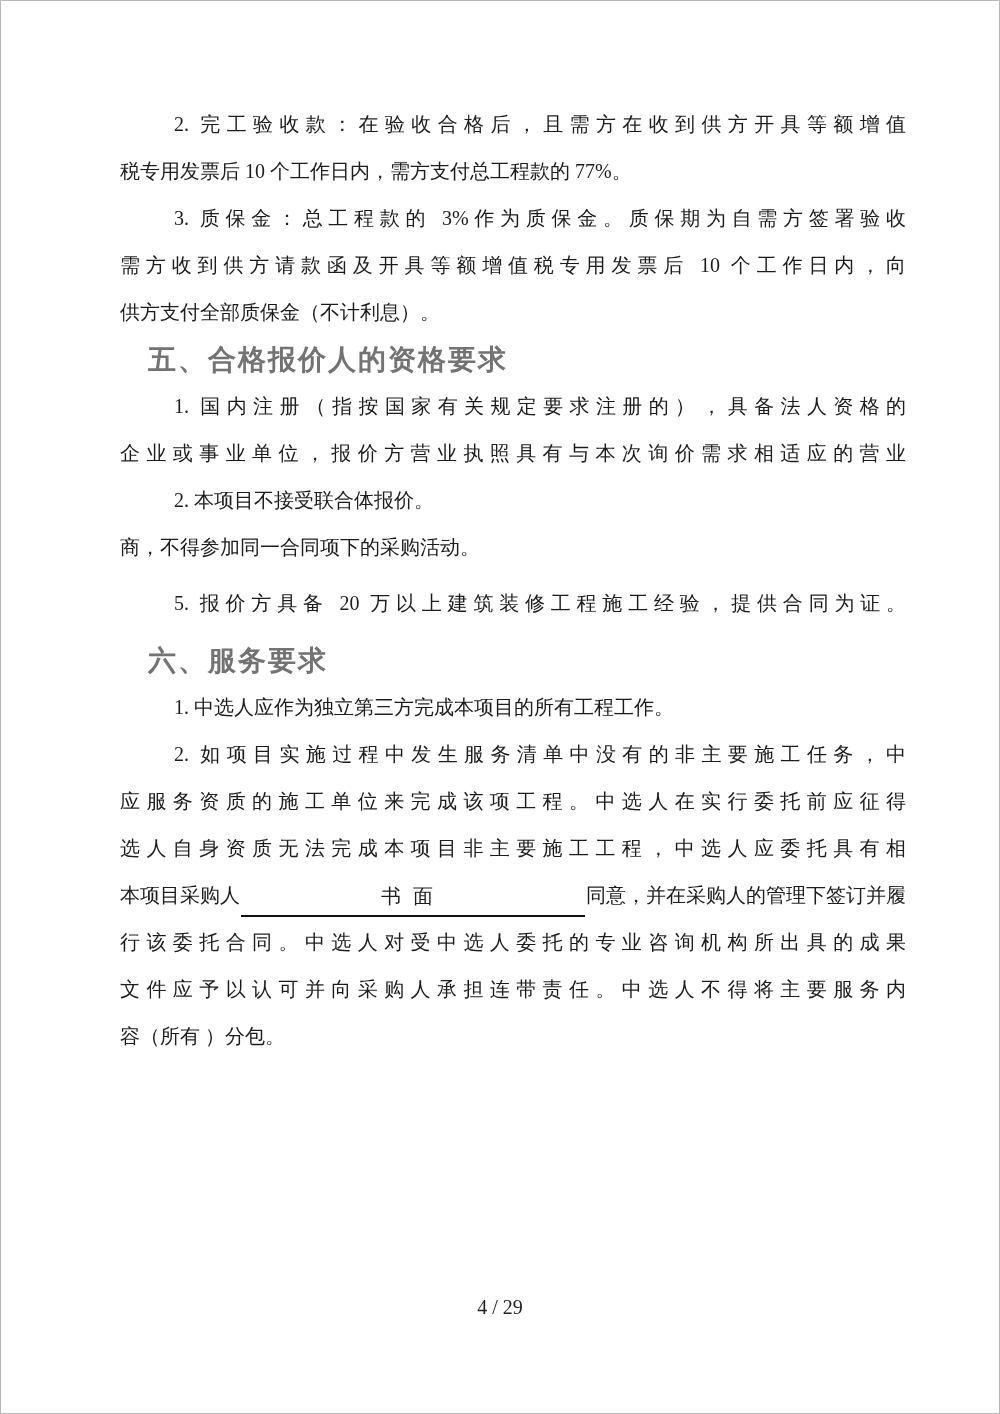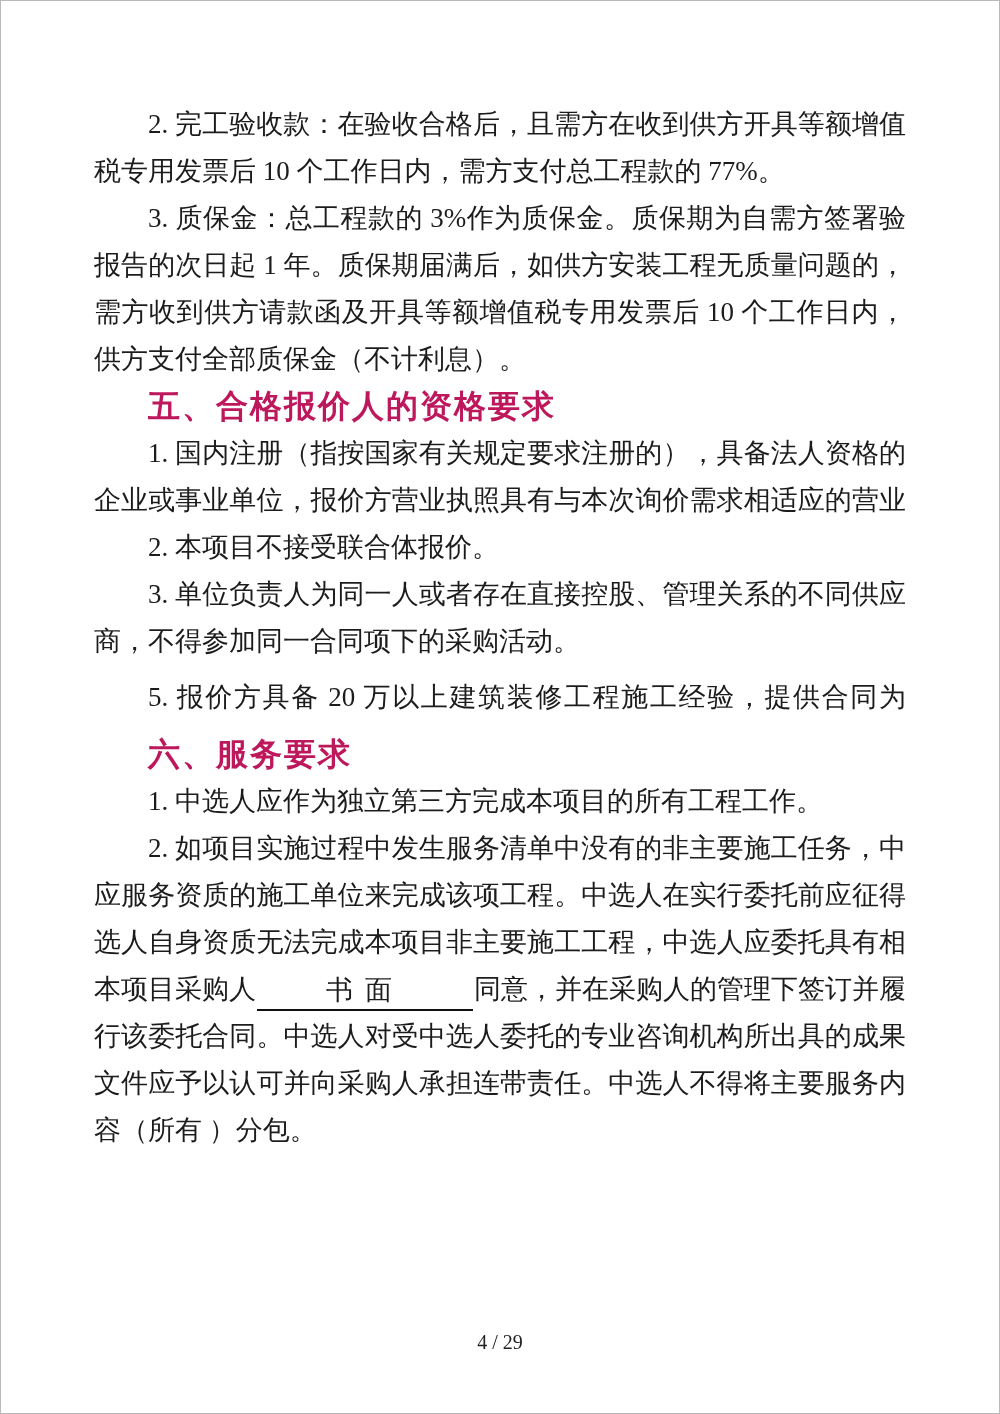--- a/index.html
+++ b/index.html
@@ -14,39 +14,40 @@
     color: #1c1c1c;
     overflow: hidden;
   }
   .content {
     position: absolute;
     left: 93px;
     top: 100px;
     width: 812px;
   }
   .ln {
-    font-size: 27px;
+    font-size: 20px;
     line-height: 47px;
     height: 47px;
     overflow: hidden;
     white-space: normal;
+    margin-left: 26px;
   }
   
   .jf { text-align: justify; text-align-last: justify; }
   
   .ind { padding-left: 54px; }
   .hd {
     font-family: Liberation Sans, sans-serif;
     font-weight: bold;
-    font-size: 32px;
+    font-size: 28px;
     line-height: 47px;
     height: 47px;
     padding-left: 54px;
     letter-spacing: 2px;
-    color: #be185d;
+    color: #737373;
   }
   .gap9  { margin-top: 9px; }
   .gap10 { margin-top: 10px; }
   .blank-line { display: flex; align-items: center; }
   .blank-line .seg { white-space: nowrap; }
   .blank-fill {
     flex: 1;
     text-align: center;
     letter-spacing: 12px;
     border-bottom: 2px solid #111111;
@@ -56,45 +57,42 @@
   }
   .footer {
     position: absolute;
     left: 0;
     right: 0;
     top: 1292px;
     text-align: center;
     font-size: 20px;
     line-height: 28px;
     color: #222222;
-    margin-top: 35px;
   }
 </style>
 </head>
 <body>
 
 <div class="page">
   <div class="content">
 
     <div class="ln ind jf">2. 完工验收款：在验收合格后，且需方在收到供方开具等额增值</div>
     <div class="ln">税专用发票后 10 个工作日内，需方支付总工程款的 77%。</div>
 
     <div class="ln ind jf">3. 质保金：总工程款的 3%作为质保金。质保期为自需方签署验收</div>
-    <div class="ln jf">报告的次日起 1 年。质保期届满后，如供方安装工程无质量问题的，</div>
     <div class="ln jf">需方收到供方请款函及开具等额增值税专用发票后 10 个工作日内，向</div>
     <div class="ln">供方支付全部质保金（不计利息）。</div>
 
     <div class="hd">五、合格报价人的资格要求</div>
 
     <div class="ln ind jf">1. 国内注册（指按国家有关规定要求注册的），具备法人资格的</div>
     <div class="ln jf">企业或事业单位，报价方营业执照具有与本次询价需求相适应的营业</div>
 
     <div class="ln ind">2. 本项目不接受联合体报价。</div>
 
-    <div class="ln ind jf">3. 单位负责人为同一人或者存在直接控股、管理关系的不同供应</div>
     <div class="ln">商，不得参加同一合同项下的采购活动。</div>
 
 
     <div class="ln ind jf gap9">5. 报价方具备 20 万以上建筑装修工程施工经验，提供合同为证。</div>
 
     <div class="hd gap10">六、服务要求</div>
 
     <div class="ln ind">1. 中选人应作为独立第三方完成本项目的所有工程工作。</div>
 
     <div class="ln ind jf">2. 如项目实施过程中发生服务清单中没有的非主要施工任务，中</div>

